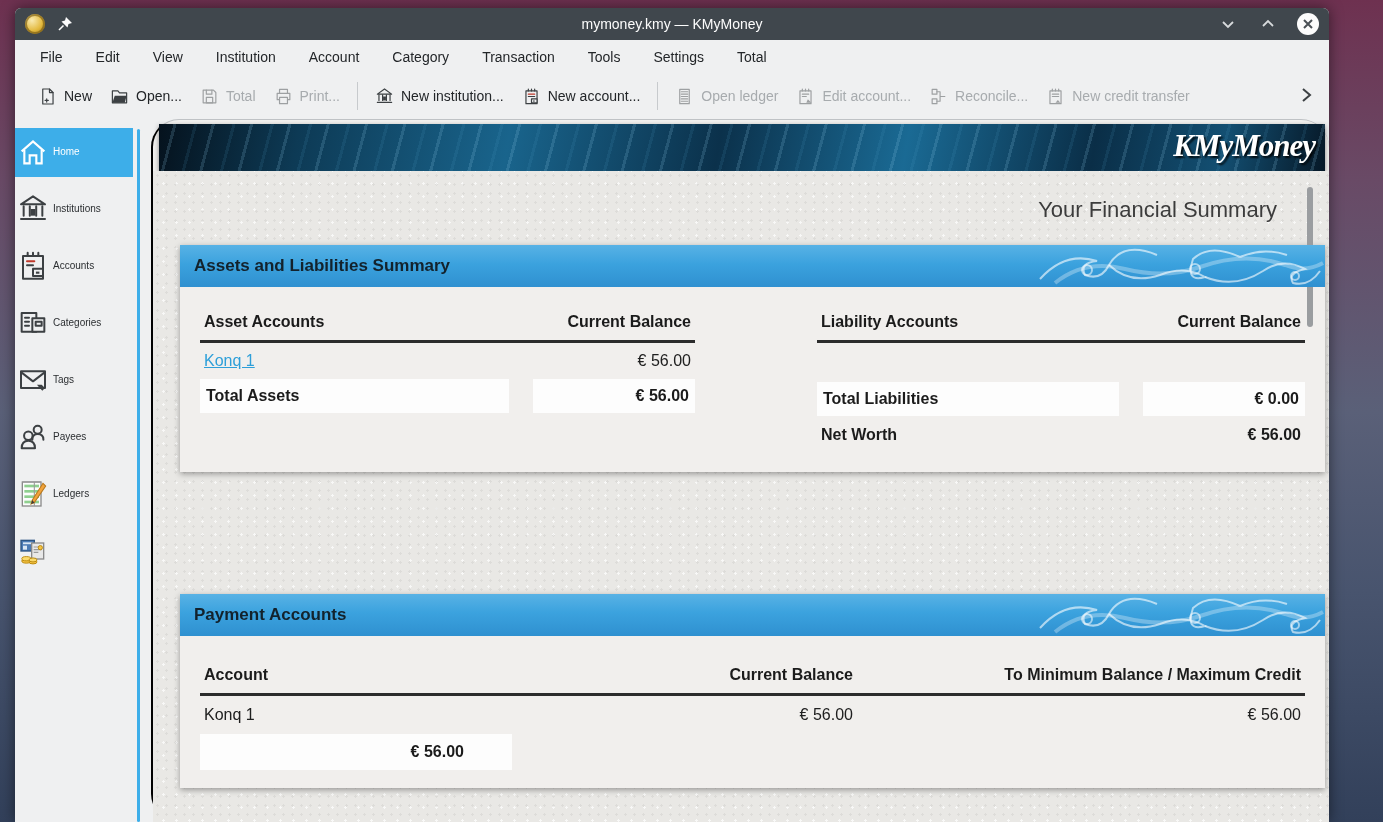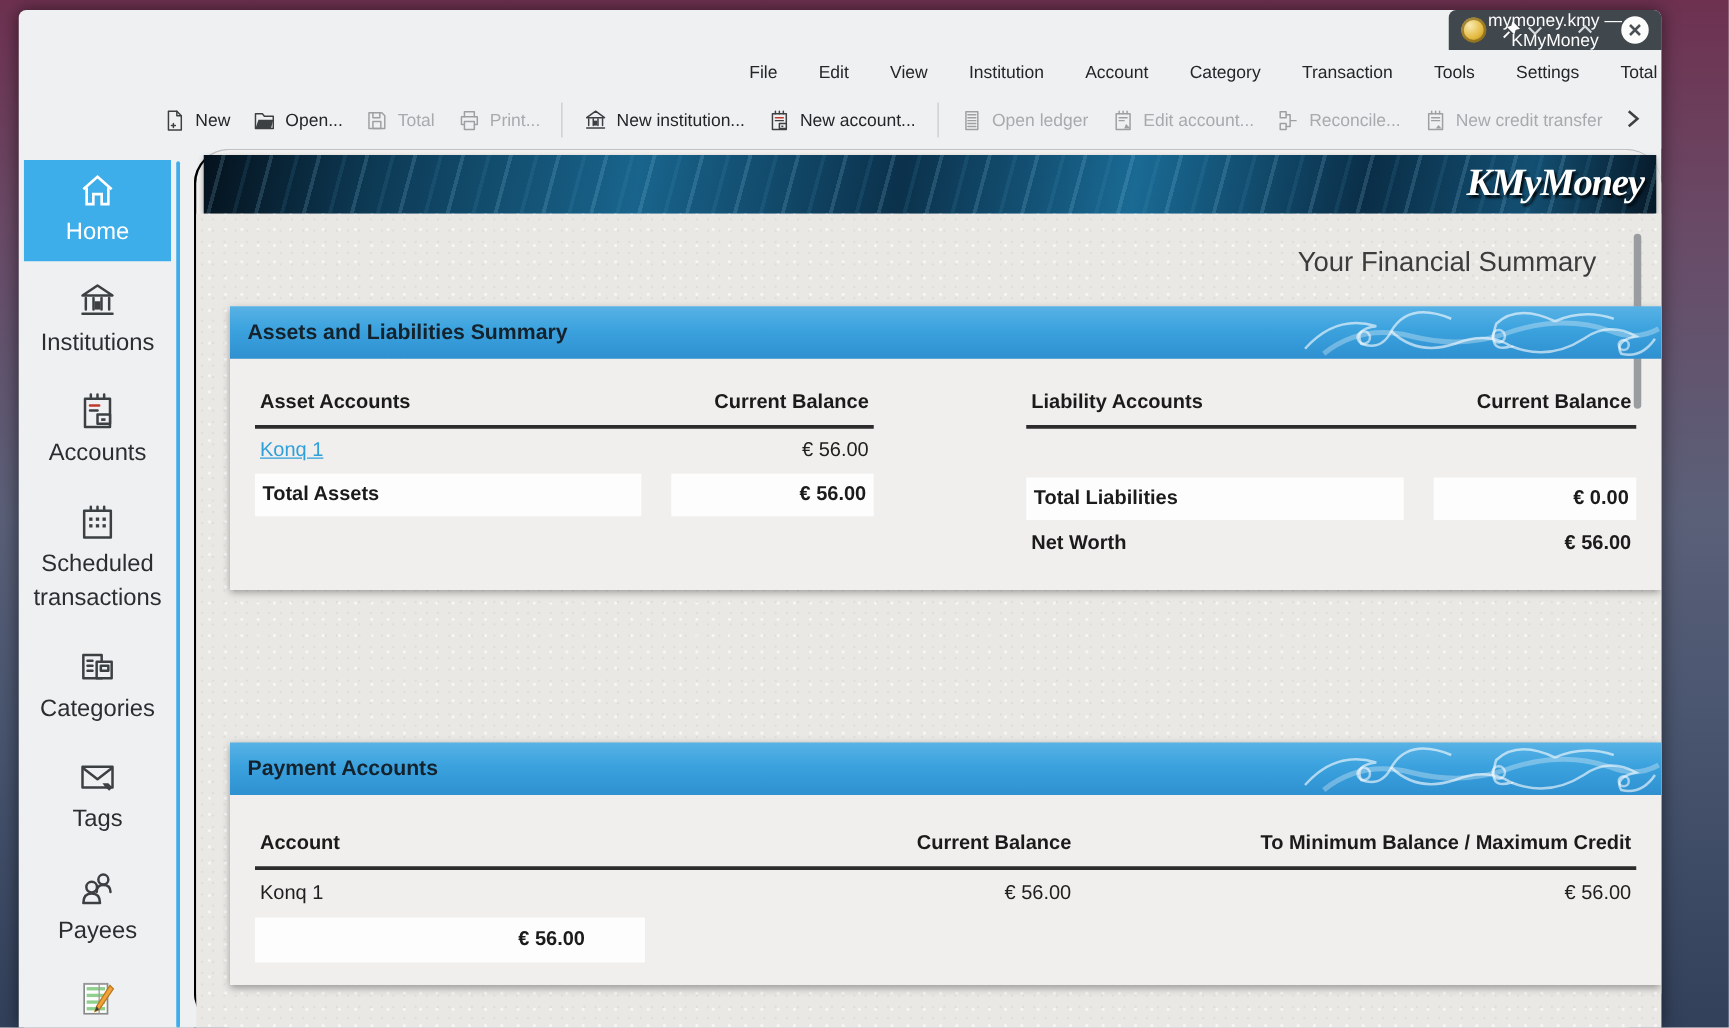--- a/index.html
+++ b/index.html
@@ -3,21 +3,21 @@
 <meta charset="utf-8">
 <style>
   * { margin:0; padding:0; box-sizing:border-box; }
   html,body { width:1383px; height:822px; overflow:hidden; font-family:"Liberation Sans",sans-serif; }
   body {
     background: linear-gradient(180deg,#6e3150 0%,#694a66 22%,#5a6078 50%,#48546e 72%,#32405a 100%);
   }
   .window {
     position:absolute; left:15px; top:8px; width:1314px; height:814px;
     display:flex; flex-direction:column; background:#eff0f1;
-    border-radius:6px 6px 0 0; box-shadow:0 0 14px rgba(0,0,0,.5);align-items:flex-end;
+    border-radius:6px 6px 0 0; box-shadow:0 0 14px rgba(0,0,0,.5);
   }
   
   .titlebar {
     height:32px; background:#40474d; border-radius:6px 6px 0 0;
     display:flex; align-items:center; padding:0 10px; color:#fcfcfc; font-size:14px;
     flex:0 0 auto; position:relative;
   }
   .app-coin { width:20px; height:20px; border-radius:50%;
     background: radial-gradient(circle at 35% 32%, #f9eab0, #e3b93e 55%, #9a7518 95%);
     box-shadow: inset 0 0 0 2px rgba(122,92,20,.65); margin-right:12px; }
@@ -35,22 +35,22 @@
     padding:0 8px 0 14px; font-size:14px; color:#232629; flex:0 0 auto; }
   .tool { display:flex; align-items:center; gap:7px; padding:6px 9px; border-radius:3px; cursor:pointer; white-space:nowrap; }
   .tool.disabled { color:#a7abae; cursor:default; }
   .tool svg { flex:0 0 auto; }
   .tool.disabled svg { opacity:.45; }
   .tsep { width:1px; height:28px; background:#c7cacd; margin:0 8px; }
   .tool-overflow { margin-left:auto; padding:6px; cursor:pointer; }
   
   .main { flex:1; display:flex; min-height:0; }
   .sidebar { width:118px; background:#eff0f1; padding-top:9px; display:flex; flex-direction:column; align-items:stretch; overflow:hidden; flex:0 0 auto; }
-  .side-item { display:flex; flex-direction:column; align-items:center; gap:4px;
-    padding:8px 2px 9px; margin-bottom:8px; font-size:19px; color:#2b2e31; text-align:center;
+  .side-item { display:flex; flex-direction:row; align-items:center; gap:4px;
+    padding:8px 2px 9px; margin-bottom:8px; font-size:10px; color:#2b2e31; text-align:center;
     line-height:1.45; cursor:pointer; }
   .side-item svg { width:32px; height:32px; }
   .side-item.active { background:#3daee9; color:#ffffff; }
   .side-scroll { width:18px; background:#eff0f1; position:relative; flex:0 0 auto; }
   .side-scroll .thumb { position:absolute; left:4px; top:10px; bottom:0; width:3px; background:#3daee9; border-radius:2px; }
   
   .content { flex:1; background:#f2f1ef; border-left:2px solid #000000; border-top:1px solid #bfc2c5;
     display:flex; flex-direction:column; min-width:0;border-radius:28px; }
   .banner { height:47px; margin:4px 4px 0 6px; position:relative; overflow:hidden; flex:0 0 auto;
     background: linear-gradient(100deg,#05121d 0%,#0d3document9 10%,#145a7e 28%,#0b314b 45%,#19648c 62%,#0a2e47 80%,#134f72 92%,#061827 100%);
@@ -275,33 +275,20 @@
       <div class="side-item">
         <svg class="ic" viewBox="0 0 24 24">
           <rect x="4.5" y="4.5" width="15" height="17"></rect>
             <path d="M8 4.5 V2 M12 4.5 V2 M16 4.5 V2"></path>
             <path d="M7.5 8.5 H13" stroke="#c0392b"></path>
             <path d="M7.5 11.5 H12"></path>
             <rect x="12" y="14" width="7.5" height="5.5" fill="#eff0f1"></rect>
             <rect class="fill" x="14.2" y="16.2" width="2.6" height="1.6"></rect>
         </svg>
         <span>Accounts</span>
-      </div>
-      <div class="side-item">
-        <svg class="ic" viewBox="0 0 24 24">
-          <rect x="4" y="5" width="16" height="16"></rect>
-            <path d="M8 5 V2.5 M12 5 V2.5 M16 5 V2.5"></path>
-          <rect class="fill" x="7" y="9" width="2" height="2"></rect>
-            <rect class="fill" x="11" y="9" width="2" height="2"></rect>
-            <rect class="fill" x="15" y="9" width="2" height="2"></rect>
-          <rect class="fill" x="7" y="13" width="2" height="2"></rect>
-            <rect class="fill" x="11" y="13" width="2" height="2"></rect>
-            <rect class="fill" x="15" y="13" width="2" height="2"></rect>
-        </svg>
-        <span>Scheduled transactions</span>
       </div>
       <div class="side-item">
         <svg class="ic" viewBox="0 0 24 24">
           <rect x="3.5" y="4.5" width="11" height="14"></rect>
             <path d="M6 8 H9 M6 11 H9 M6 14 H9"></path>
             <rect x="11.5" y="8.5" width="9" height="10" fill="#eff0f1"></rect>
             <rect x="14" y="11" width="4.5" height="3"></rect>
         </svg>
         <span>Categories</span>
       </div>

